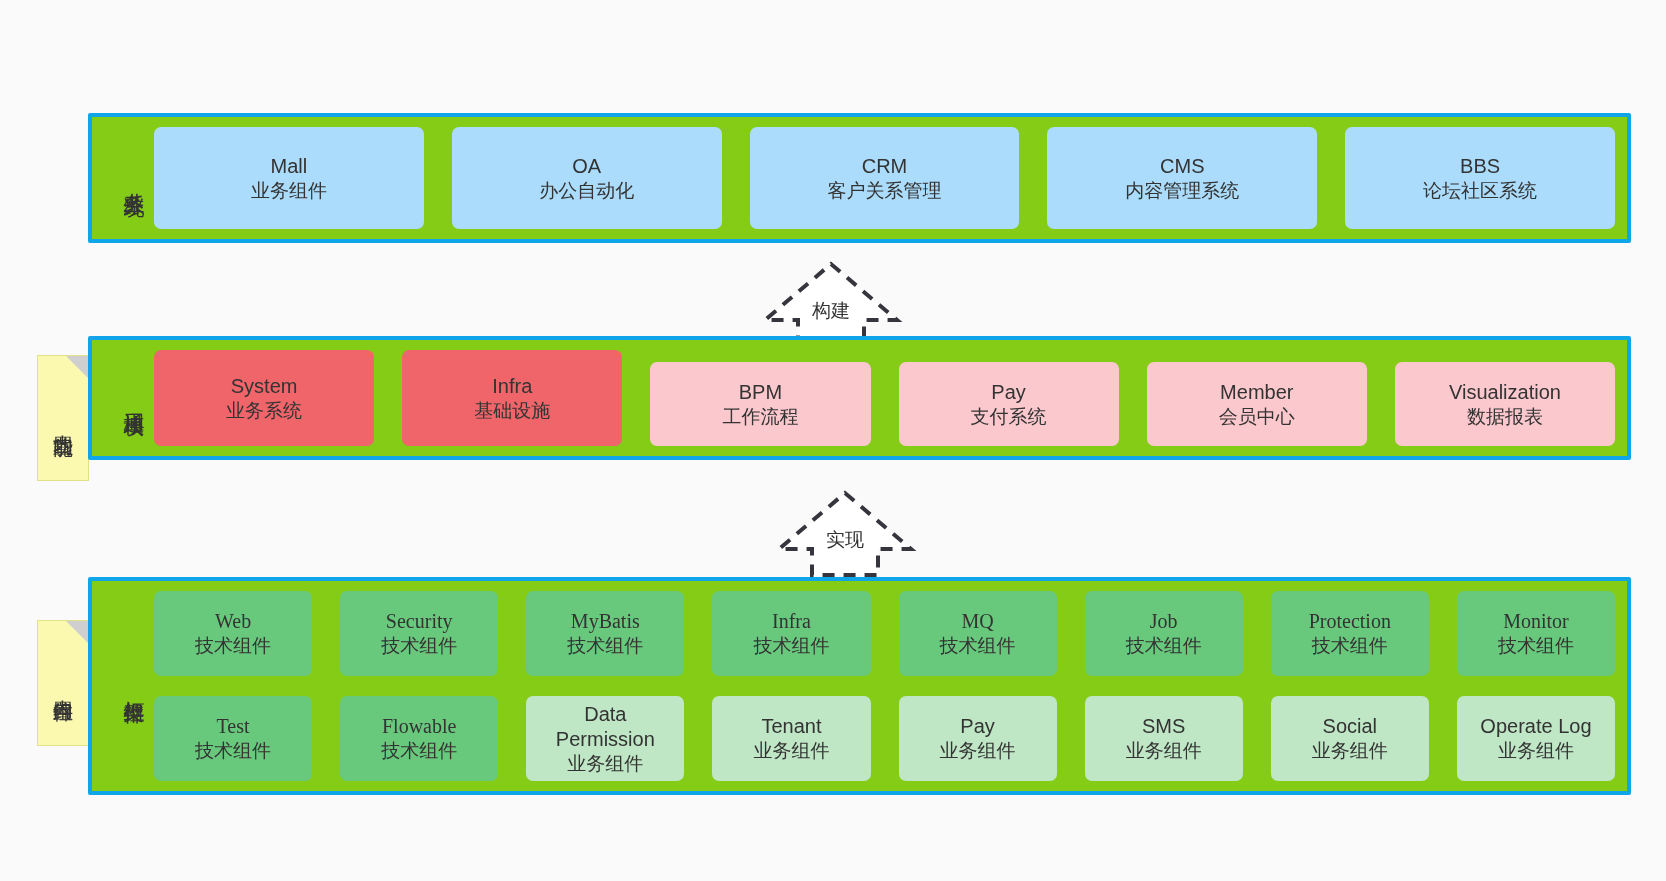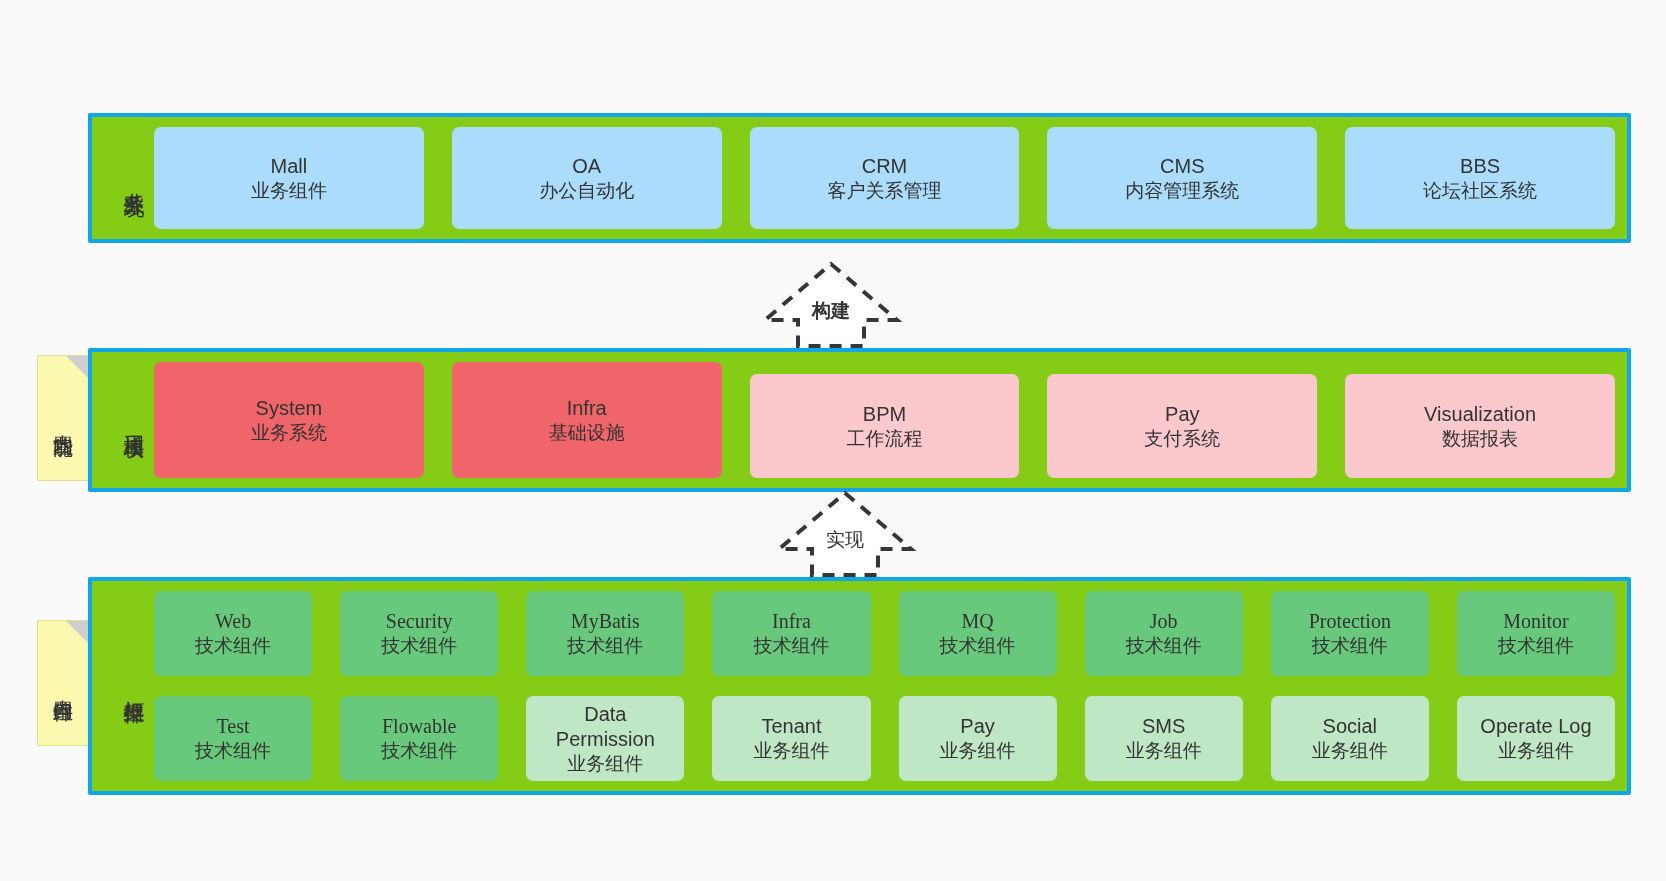--- a/index.html
+++ b/index.html
@@ -173,53 +173,57 @@
           <span class="cn">内容管理系统</span>
         </div>
         <div class="card c-blue">
           <span class="en">BBS</span>
           <span class="cn">论坛社区系统</span>
         </div>
       </div>
     </div>
   </div>
 
-  <div class="arrow" id="arrow-build" style="left:756px; top:258px; width:150px; height:92px;font-weight:bold;">
+  <div class="arrow" id="arrow-build" style="left:756px; top:258px; width:150px; height:92px;">
     <svg width="150" height="92" viewBox="0 0 150 92">
       <path d="M 75 6 L 141 62 L 108 62 L 108 88 L 42 88 L 42 62 L 9 62 Z" fill="#ffffff" stroke="#36343c" stroke-width="4" stroke-dasharray="12,9" stroke-linejoin="miter"></path>
     </svg>
     <div class="arrow-label">构建</div>
   </div>
 
   <div class="note" id="note-0" style="left:37px; top:355px; width:52px; height:126px;">
     <span class="fold"></span>
     <span class="note-text">内置功能</span>
   </div>
 
-  <div class="layer" id="layer-1" style="left:88px; top:348px; width:1543px; height:144px;">
+  <div class="layer" id="layer-1" style="left:88px; top:336px; width:1543px; height:124px;">
     <div class="layer-title">通用模块</div>
     <div class="layer-body">
       <div class="row">
         <div class="card c-red">
           <span class="en">System</span>
           <span class="cn">业务系统</span>
         </div>
         <div class="card c-red">
           <span class="en">Infra</span>
           <span class="cn">基础设施</span>
         </div>
         <div class="card c-pink">
           <span class="en">BPM</span>
           <span class="cn">工作流程</span>
         </div>
         <div class="card c-pink">
           <span class="en">Pay</span>
           <span class="cn">支付系统</span>
         </div>
         <div class="card c-pink">
+          <span class="en">Member</span>
+          <span class="cn">会员中心</span>
+        </div>
+        <div class="card c-pink">
           <span class="en">Visualization</span>
           <span class="cn">数据报表</span>
         </div>
       </div>
     </div>
   </div>
 
   <div class="arrow" id="arrow-implement" style="left:770px; top:487px; width:150px; height:92px;">
     <svg width="150" height="92" viewBox="0 0 150 92">
       <path d="M 75 6 L 141 62 L 108 62 L 108 88 L 42 88 L 42 62 L 9 62 Z" fill="#ffffff" stroke="#36343c" stroke-width="4" stroke-dasharray="12,9" stroke-linejoin="miter"></path>

